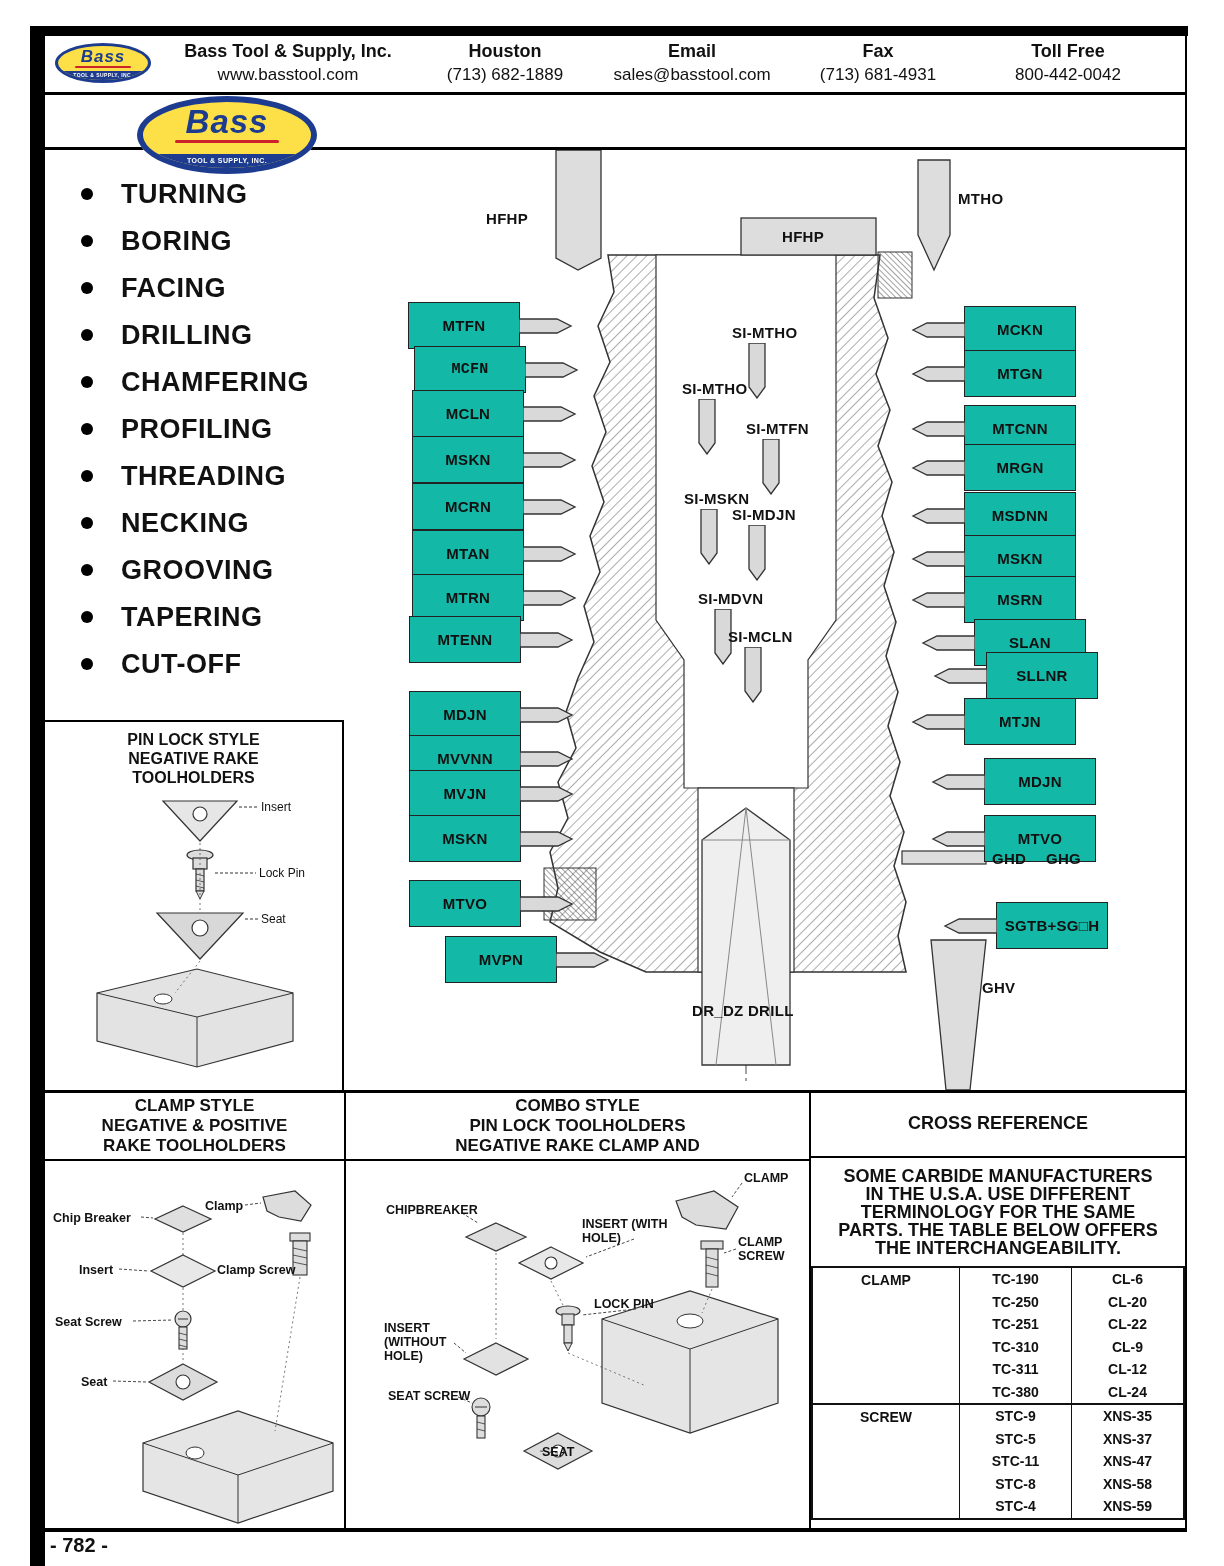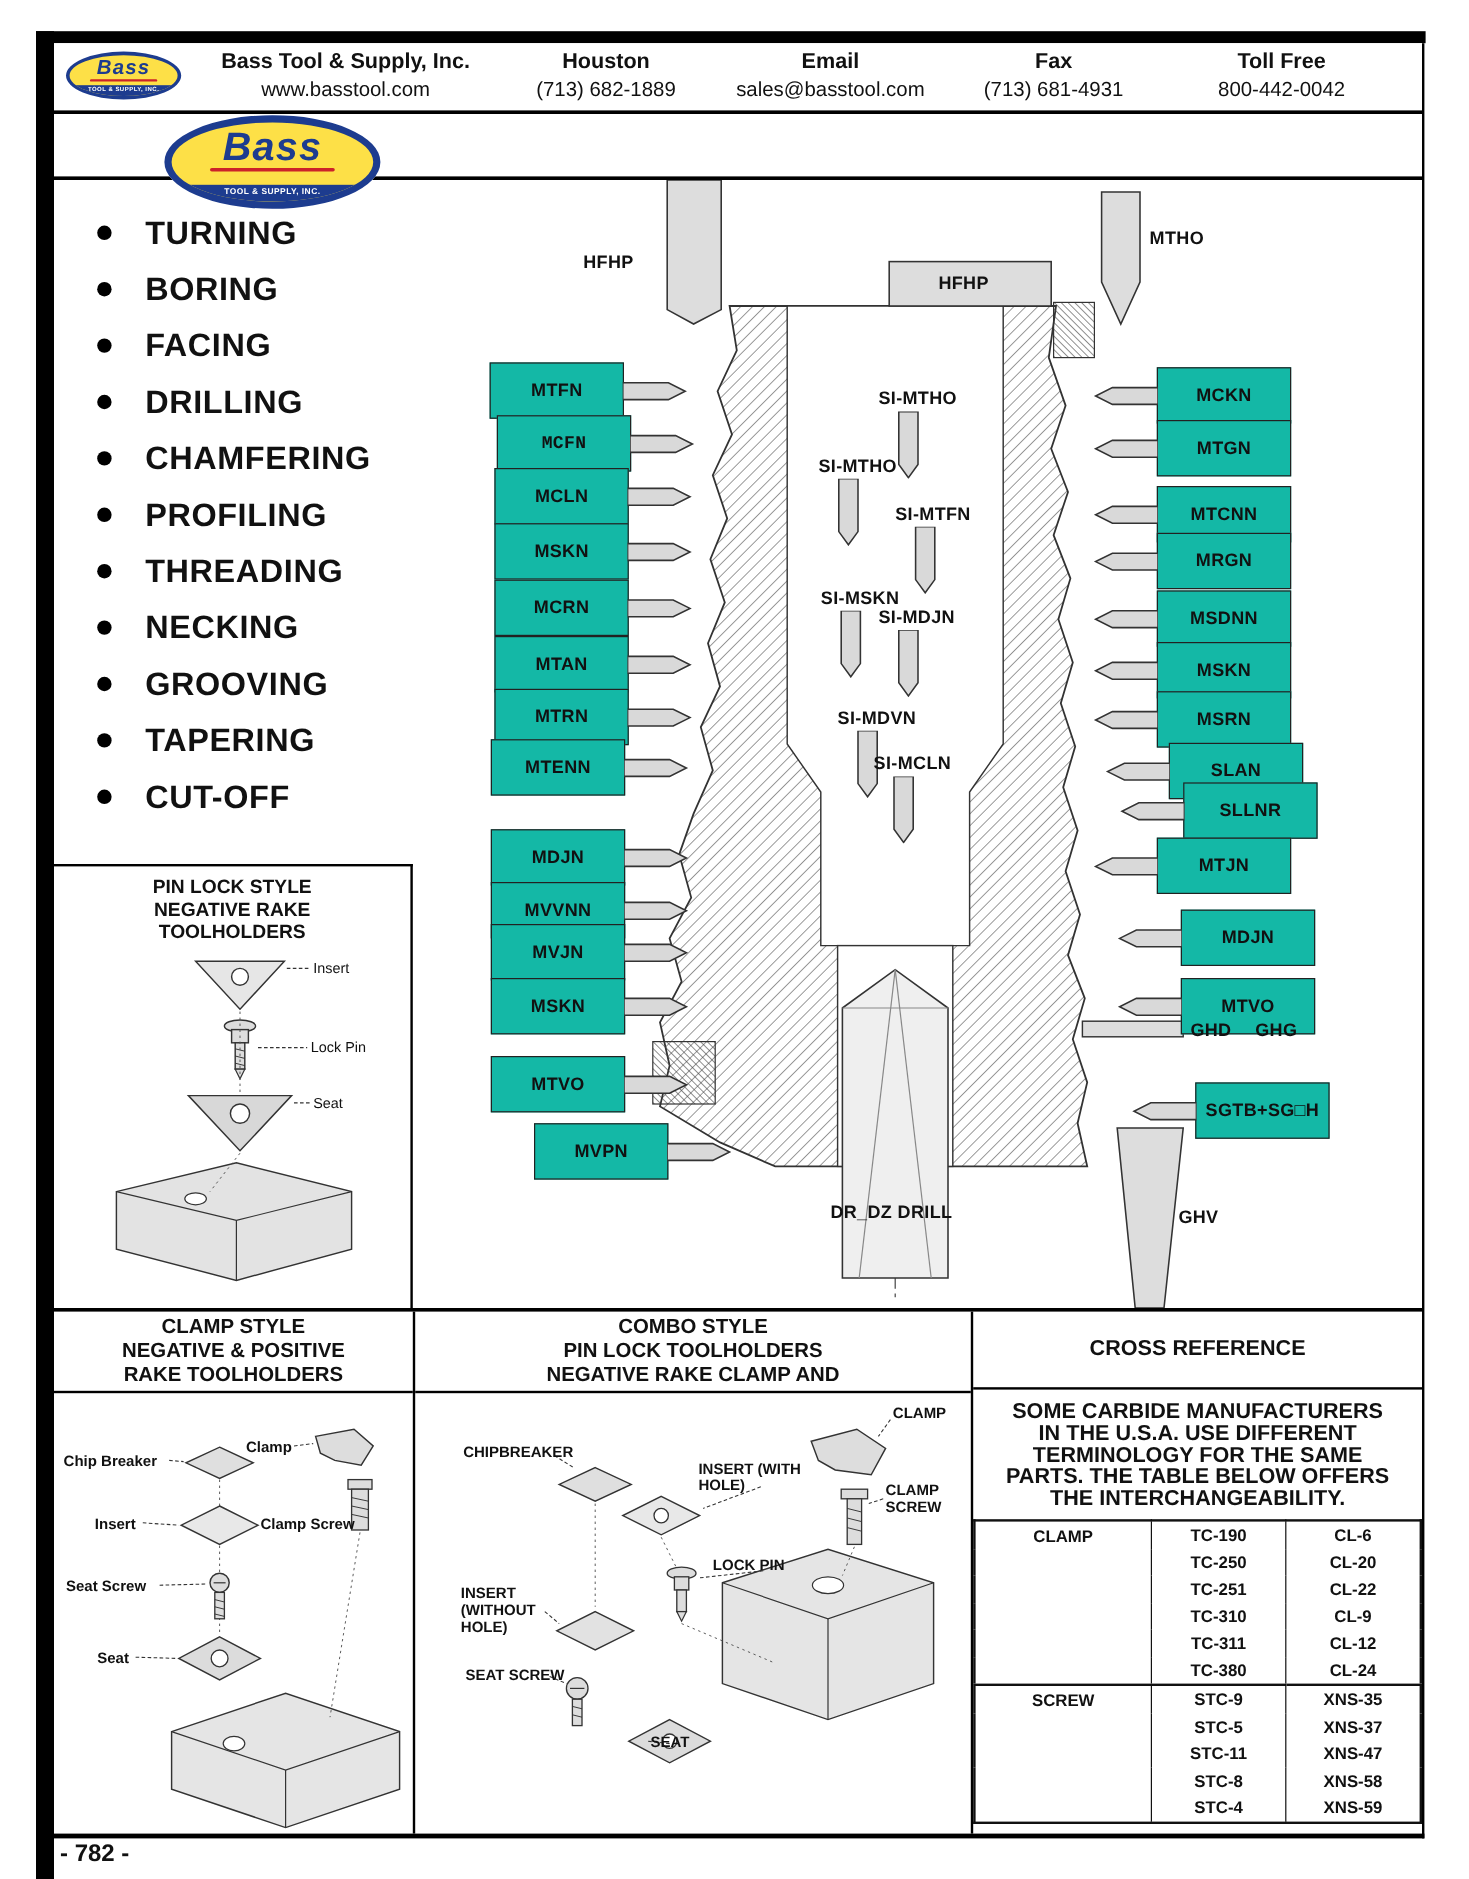--- a/index.html
+++ b/index.html
@@ -431,21 +431,21 @@
           </svg></div>
         <div class="tool-label plain" style="left: 352px; top: 440px;">SI-MDVN<svg class="sibar" width="22" height="56" viewBox="0 0 22 56">
             <polygon points="3,0 19,0 19,44 11,55 3,44" fill="#d9d9d9" stroke="#333" stroke-width="1.3"></polygon>
           </svg></div>
         <div class="tool-label plain" style="left: 382px; top: 478px;">SI-MCLN<svg class="sibar" width="22" height="56" viewBox="0 0 22 56">
             <polygon points="3,0 19,0 19,44 11,55 3,44" fill="#d9d9d9" stroke="#333" stroke-width="1.3"></polygon>
           </svg></div>
         <div class="tool-label plain" style="left: 646px; top: 700px;">GHD</div>
         <div class="tool-label plain" style="left: 700px; top: 700px;">GHG</div>
         <div class="tool-label plain" style="left: 346px; top: 852px;">DR_DZ DRILL</div>
-        <div class="tool-label plain" style="left: 636px; top: 856px;">GHV</div>
+        <div class="tool-label plain" style="left: 636px; top: 829px;">GHV</div>
       </div>
   </div>
 
   <div class="bottom">
 
     <div class="panel p-left">
       <div class="panel-head">
         <div>CLAMP STYLE</div>
         <div>NEGATIVE &amp; POSITIVE</div>
         <div>RAKE TOOLHOLDERS</div>

